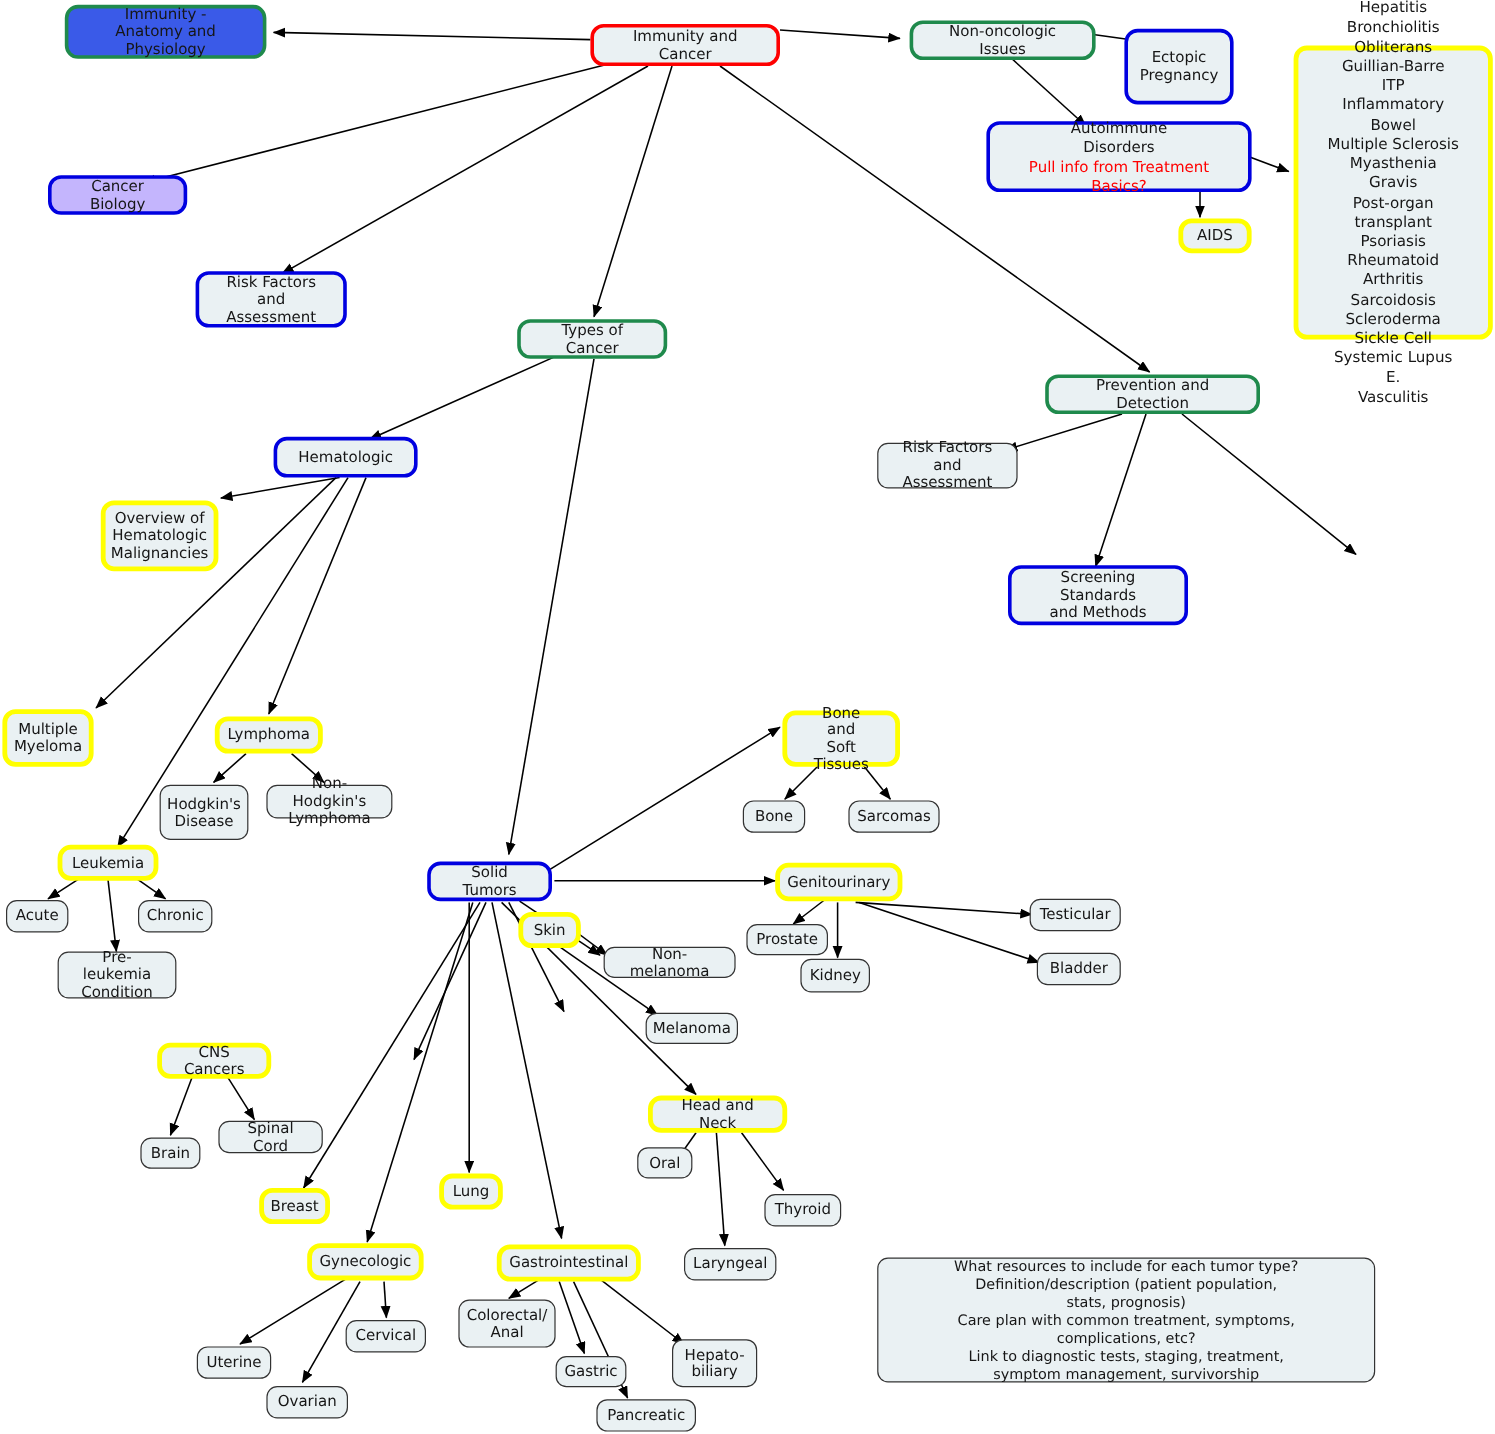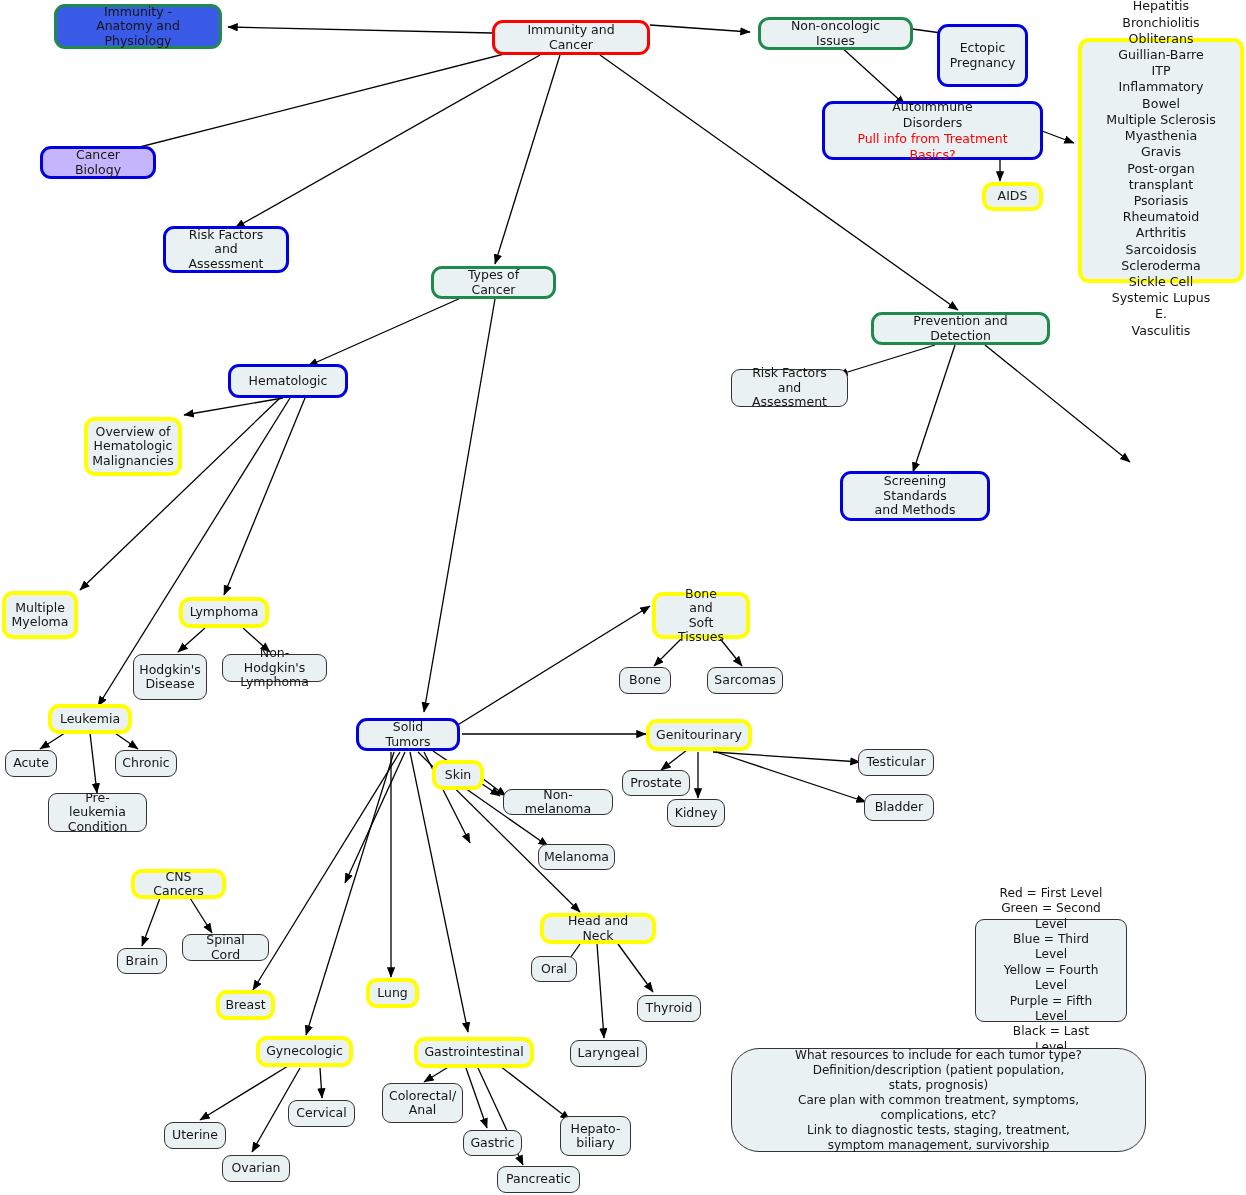--- a/index.html
+++ b/index.html
@@ -253,30 +253,22 @@
 biliary</div>
 
   <div class="node lvl-yellow" style="left:540px;top:913px;width:116px;height:31px;">Head and Neck</div>
 
   <div class="node" style="left:531px;top:956px;width:46px;height:26px;">Oral</div>
 
   <div class="node" style="left:570px;top:1040px;width:77px;height:27px;">Laryngeal</div>
 
   <div class="node" style="left:637px;top:995px;width:64px;height:27px;">Thyroid</div>
 
-  <div class="node legendbox" style="left:975px;top:919px;width:152px;height:103px;flex-direction:column;justify-content:center;">
-    <div>Red = First Level</div>
-    <div>Green = Second Level</div>
-    <div>Blue = Third Level</div>
-    <div>Yellow = Fourth Level</div>
-    <div>Purple = Fifth Level</div>
-    <div>Black = Last Level</div>
-  </div>
-
-  <div class="node note" style="left:731px;top:1048px;width:415px;height:104px;flex-direction:column;justify-content:center;border-radius:28px;">
+
+  <div class="node note" style="left:731px;top:1048px;width:415px;height:104px;flex-direction:column;justify-content:center;">
     <div>What resources to include for each tumor type?</div>
     <div>Definition/description (patient population,</div>
     <div>stats, prognosis)</div>
     <div>Care plan with common treatment, symptoms, complications, etc?</div>
     <div>Link to diagnostic tests, staging, treatment,</div>
     <div>symptom management, survivorship</div>
   </div>
 
 </div>
 

